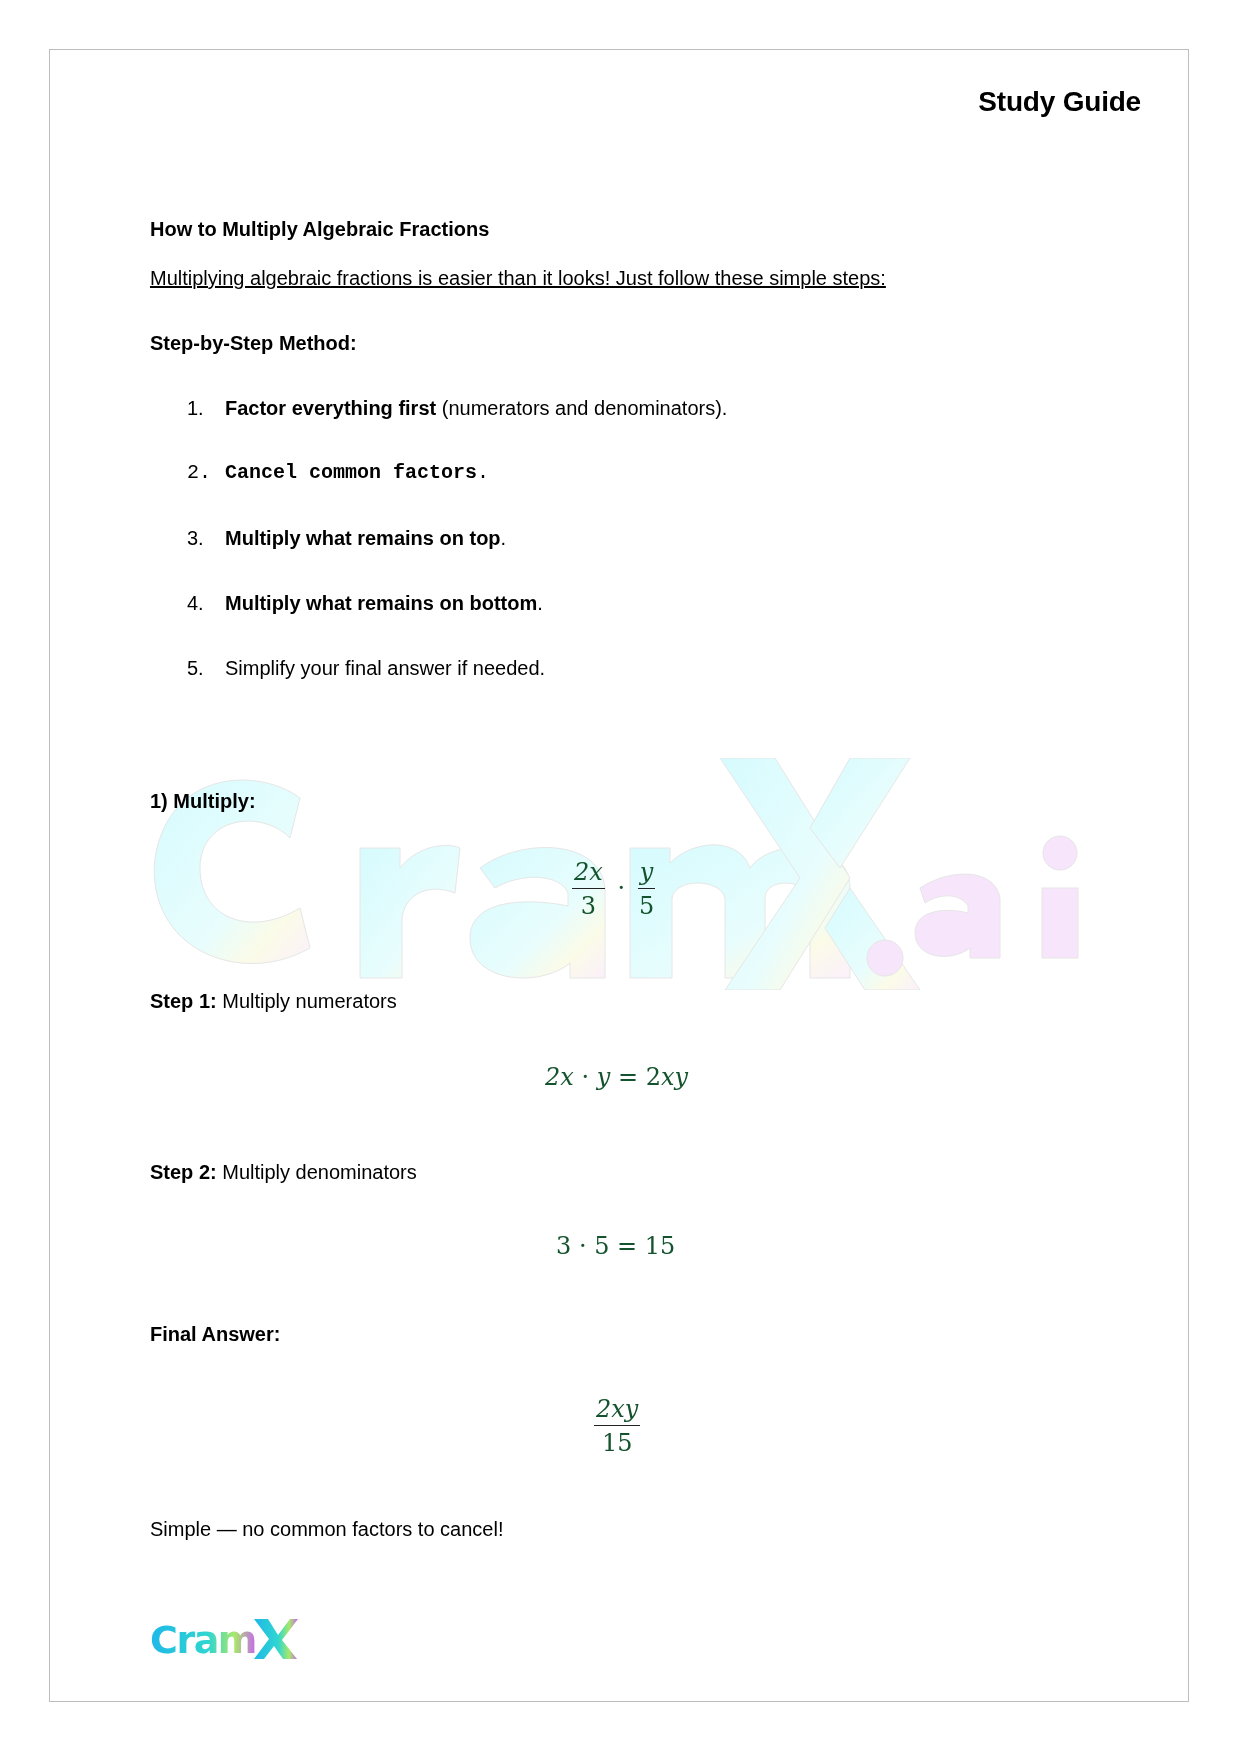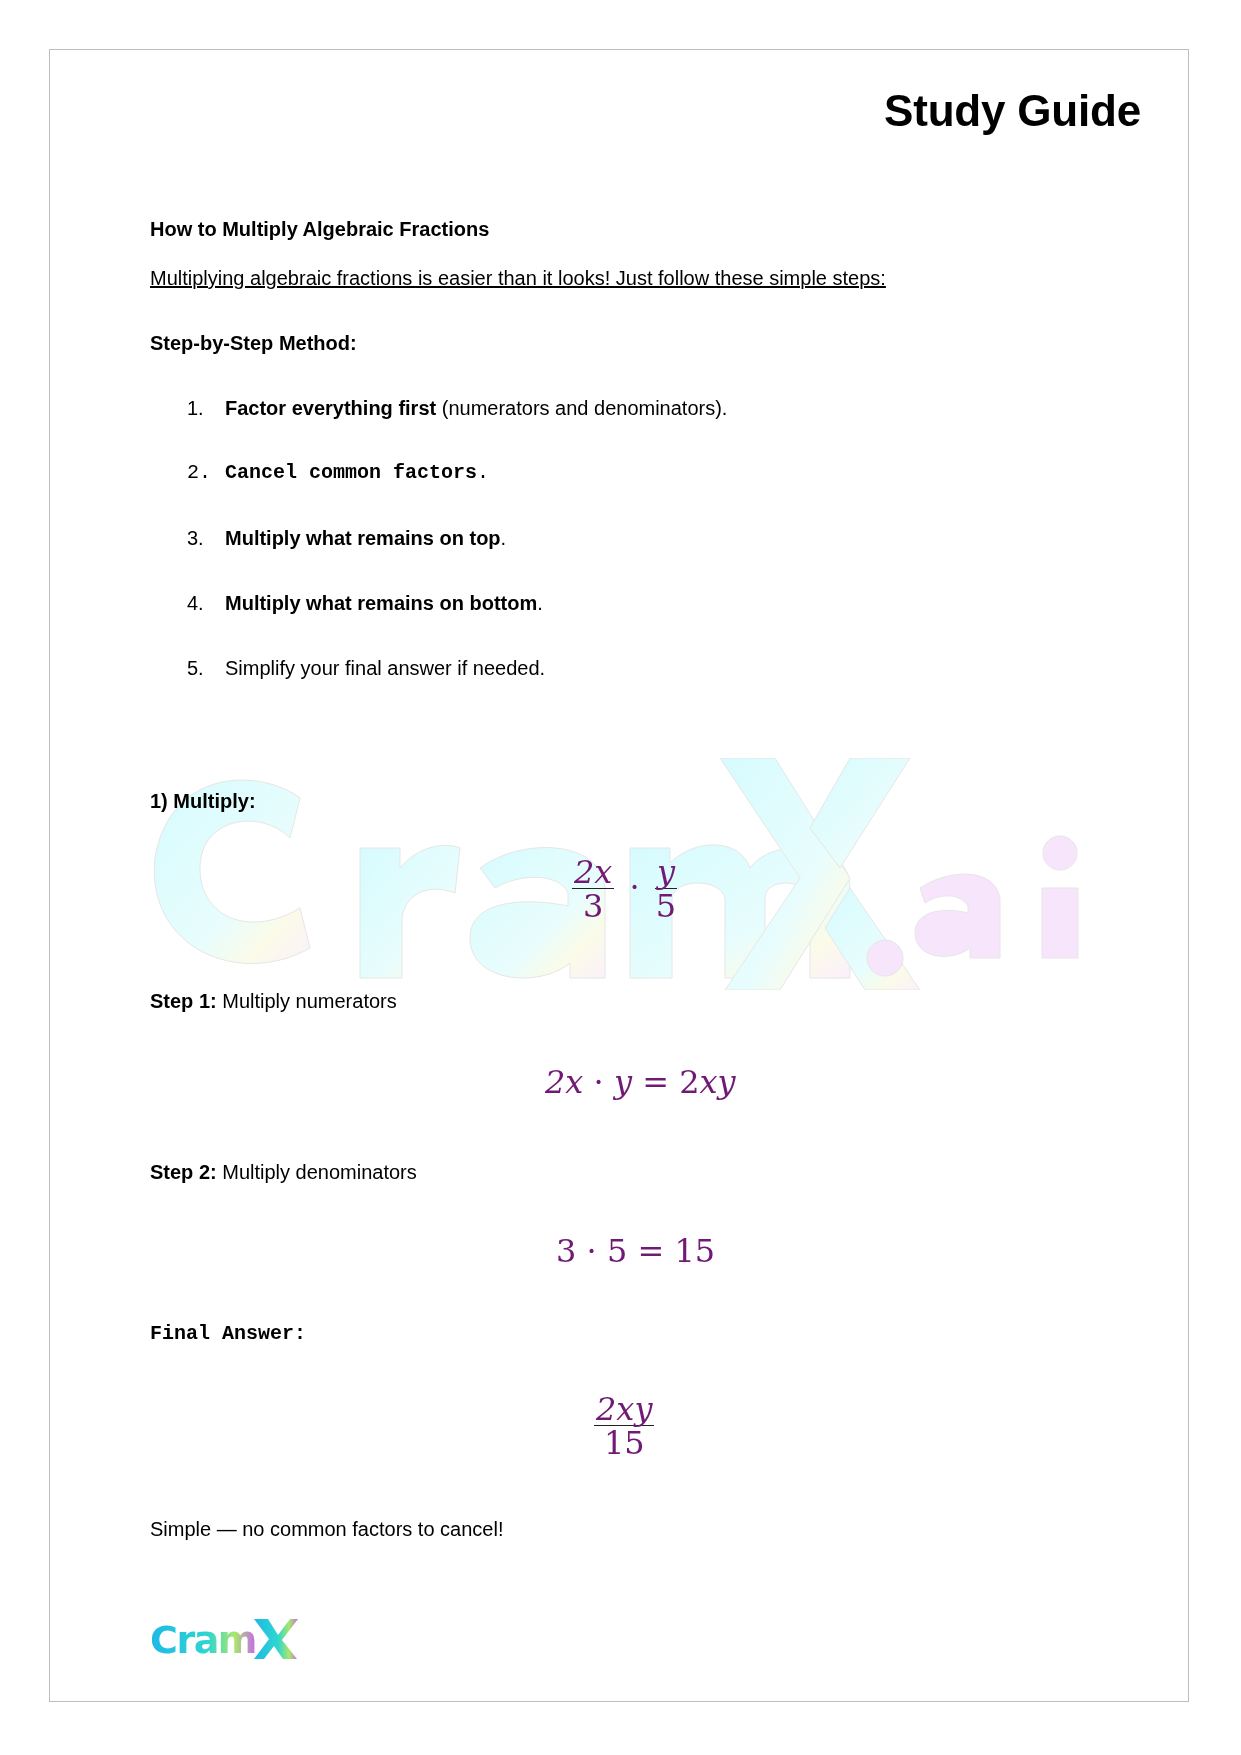--- a/index.html
+++ b/index.html
@@ -1,27 +1,27 @@
 <!DOCTYPE html>
 <html><head>
 <meta charset="utf-8">
 <style>
   html, body { margin:0; padding:0; background:#ffffff; }
   body { width:1241px; height:1755px; position:relative; overflow:hidden;
          font-family:"Liberation Sans", sans-serif; color:#000; }
   .page { position:absolute; left:49px; top:49px; width:1140px; height:1653px;
           border:1.5px solid #bdbdbd; box-sizing:border-box; background:#fff; }
-  .doc-title { position:absolute; right:100px; top:86px; font-size:44px; font-weight:bold;
+  .doc-title { position:absolute; right:100px; top:86px; font-size:28px; font-weight:bold;
                letter-spacing:-0.2px; }
   .t { position:absolute; left:150px; font-size:20px; line-height:24px; white-space:nowrap; }
   .b { font-weight:bold; }
   .list-item { position:absolute; left:187px; font-size:20px; line-height:24px; white-space:nowrap; }
   .list-item .num { display:inline-block; width:38px; }
   .math { position:absolute; font-family:"DejaVu Serif", "Liberation Serif", serif;
-          font-size:32px; white-space:nowrap; color:#701a75; }
+          font-size:24px; white-space:nowrap; color:#14532d; }
   .math i { font-style:italic; }
   .frac { display:inline-flex; flex-direction:column; align-items:center; vertical-align:middle; }
   .frac .num-part { padding:0 2px 2px; border-bottom:1.6px solid #222; line-height:28px; }
   .frac .den-part { padding-top:3px; line-height:28px; }
   .watermark { position:absolute; left:150px; top:758px; width:940px; height:232px;
                pointer-events:none; }
   .logo { position:absolute; left:150px; top:1615px; width:148px; height:46px; }
 </style>
 </head>
 <body>
@@ -104,21 +104,21 @@
 <div class="math" style="left:545px; top:1063px;">
   <i>2x</i> · <i>y</i> = 2<i>xy</i>
 </div>
 
 <div class="t" style="top:1160px;">
   <span class="b">Step 2:</span><span> Multiply denominators</span>
 </div>
 
 <div class="math" style="left:556px; top:1232px;">3 · 5 = 15</div>
 
-<div class="t b" style="top:1322px;font-family:Liberation Mono, monospace;">Final Answer:</div>
+<div class="t b" style="top:1322px;">Final Answer:</div>
 
 <div class="math" style="left:594px; top:1395px;">
   <span class="frac">
     <span class="num-part"><i>2xy</i></span>
     <span class="den-part">15</span>
   </span>
 </div>
 
 <div class="t" style="top:1517px;">Simple — no common factors to cancel!</div>
 

